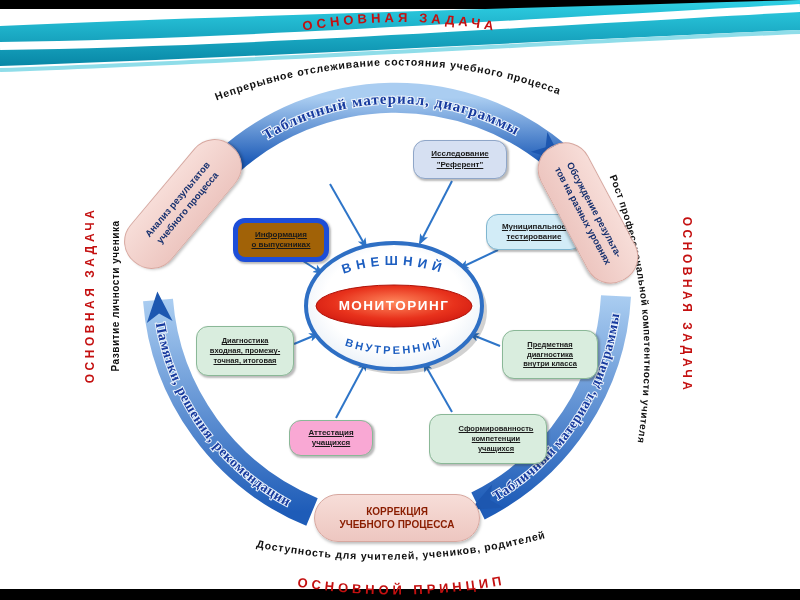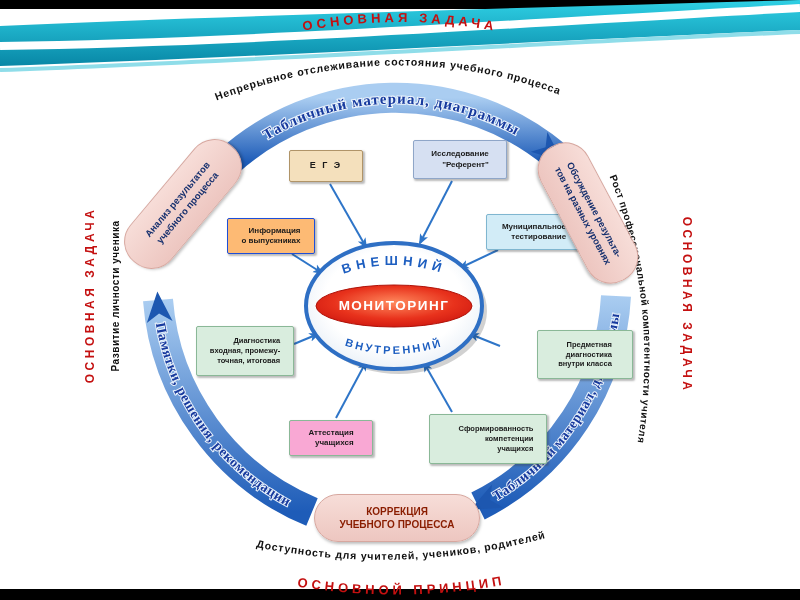--- a/index.html
+++ b/index.html
@@ -18,29 +18,29 @@
               letter-spacing:0.5px;stroke:#eaf3fc;stroke-width:2px;paint-order:stroke;}
   .t-vnesh   {font-weight:bold;font-size:13px;fill:#1d5ec0;letter-spacing:5px;
               stroke:#ffffff;stroke-width:1.2px;paint-order:stroke;}
   .t-vnutr   {font-weight:bold;font-size:11px;fill:#1d5ec0;letter-spacing:2.5px;
               stroke:#ffffff;stroke-width:1px;paint-order:stroke;}
   .t-monitor {font-weight:bold;font-size:13.5px;fill:#ffffff;letter-spacing:1.5px;}
   .band{stroke:url(#gBand);stroke-width:30;fill:none;marker-end:url(#mB);}
   .guide{fill:none;stroke:none;}
   .arr{stroke:#2e75c8;stroke-width:2;fill:none;marker-end:url(#mS);}
 
-  .box{position:absolute;display:flex;align-items:center;justify-content:center;text-align:right;
-       white-space:pre-line;font-weight:bold;color:#1a1a1a;line-height:1.3;border-radius:2px;
-       box-shadow:1.5px 1.5px 2px rgba(60,60,60,.35);}
+  .box{position:absolute;display:flex;align-items:center;justify-content:center;text-align:center;
+       white-space:pre-line;font-weight:bold;color:#1a1a1a;line-height:1.3;border-radius:12px;
+       box-shadow:1.5px 1.5px 2px rgba(60,60,60,.35);text-decoration:underline;}
   .b1{left:289px;top:150px;width:72px;height:30px;background:#f4e0bc;border:1px solid #b09468;font-size:9px;letter-spacing:2px;}
   .b2{left:413px;top:140px;width:92px;height:37px;background:#d6e0f2;border:1px solid #8fa6c8;font-size:8px;}
-  .b3{left:227px;top:218px;width:86px;height:34px;background:#fdba74;border:1px solid #1d4ed8;font-size:8px;}
+  .b3{left:233px;top:218px;width:86px;height:34px;background:#a16207;border:5px solid #1d4ed8;font-size:8px;}
   .b4{left:486px;top:214px;width:94px;height:34px;background:#d2ecf7;border:1px solid #7fb6d0;font-size:8px;}
   .b5{left:196px;top:326px;width:96px;height:48px;background:#d9edde;border:1px solid #8ab897;font-size:7.5px;}
-  .b6{left:502px;top:330px;width:94px;height:47px;background:#d9edde;border:1px solid #8ab897;font-size:7.5px;margin-left:35px;}
+  .b6{left:502px;top:330px;width:94px;height:47px;background:#d9edde;border:1px solid #8ab897;font-size:7.5px;}
   .b7{left:289px;top:420px;width:82px;height:34px;background:#f9a8d4;border:1px solid #8ab897;font-size:8px;}
   .b8{left:429px;top:414px;width:100px;height:48px;background:#d9edde;border:1px solid #8ab897;font-size:7.5px;padding-left:16px;}
 
   .cap{position:absolute;border-radius:26px;display:flex;align-items:center;justify-content:center;
        text-align:center;white-space:pre-line;font-weight:bold;font-size:9.5px;color:#16306e;
        line-height:1.35;background:linear-gradient(180deg,#f7ddd8,#edc6c0);border:1px solid #d7a79f;
        box-shadow:1px 2px 3px rgba(0,0,0,.25);}
   .capL{left:107px;top:177px;width:150px;height:52px;transform:rotate(-50deg);}
   .capR{left:512px;top:186px;width:150px;height:52px;transform:rotate(62deg);}
   .capB{left:314px;top:494px;width:164px;height:46px;color:#8a1d00;font-size:10px;text-align:center;}
@@ -164,21 +164,20 @@
         <textPath href="#tpV" startOffset="50%">ВНЕШНИЙ</textPath>
       </text>
       <text class="t-monitor" x="394" y="310" text-anchor="middle">МОНИТОРИНГ</text>
       <path id="tpVn" class="guide" d="M 318,334 Q 394,374 470,334"></path>
       <text class="t-vnutr" text-anchor="middle">
         <textPath href="#tpVn" startOffset="50%">ВНУТРЕННИЙ</textPath>
       </text>
     </g>
   </svg>
 
-  <div class="box b1">Е Г Э</div>
   <div class="box b2">Исследование
 "Референт"</div>
   <div class="box b3">Информация
 о выпускниках</div>
   <div class="box b4">Муниципальное
 тестирование</div>
   <div class="box b5">Диагностика
 входная, промежу-
 точная, итоговая</div>
   <div class="box b6">Предметная

